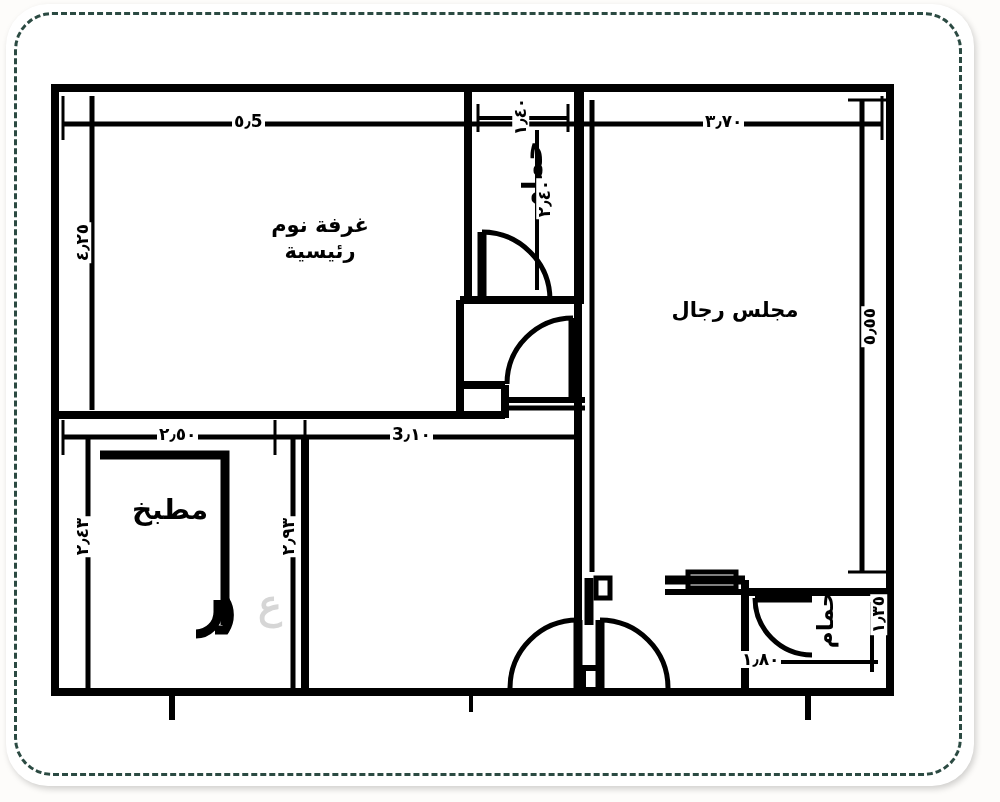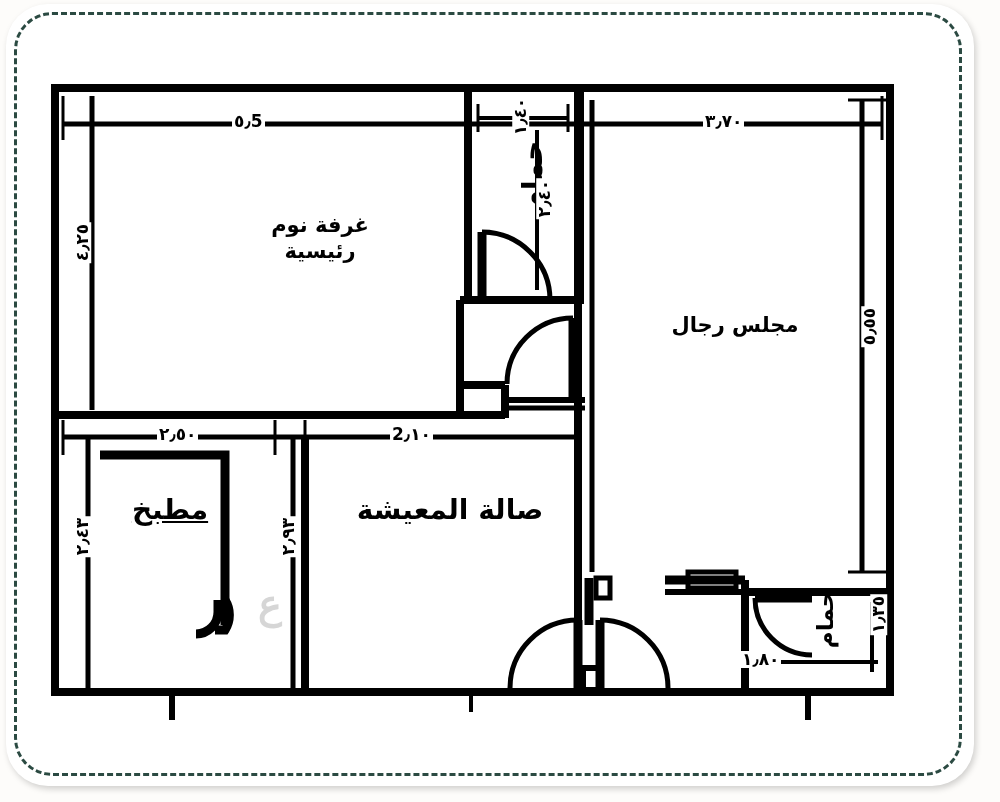--- a/index.html
+++ b/index.html
@@ -186,43 +186,42 @@
       <line x1="460" y1="384" x2="460" y2="416" stroke-width="8"></line>
 
     </g>
   </svg>
 
   <div class="room-label big" style="left:170px; top:212px; width:300px;">غرفة نوم
 رئيسية</div>
 
   <div class="room-label mid vert" style="left:452px; top:158px; width:160px; transform:rotate(-90deg);">حمام</div>
 
-  <div class="room-label big" style="left:605px; top:312px; width:260px;text-align:center;">مجلس رجال</div>
-
-  <div class="room-label mid" style="left:95px; top:492px; width:150px;text-decoration:underline;">مطبخ</div>
-
-  <div class="room-label mid" style="left:315px; top:492px; width:270px;">صالة المعيشة</div>
+  <div class="room-label big" style="left:605px; top:297px; width:260px;text-align:center;">مجلس رجال</div>
+
+  <div class="room-label mid" style="left:95px; top:492px; width:150px;">مطبخ</div>
+
 
   <div class="room-label small vert" style="left:760px; top:605px; width:130px; transform:rotate(-90deg);">حمام</div>
 
   <div class="dim-label" style="left:232px; top:113px;">٥٫5</div>
 
   <div class="dim-label vert" style="left:500px; top:108px; transform:rotate(-90deg);">١٫٤٠</div>
 
   <div class="dim-label" style="left:703px; top:113px;">٣٫٧٠</div>
 
   <div class="dim-label vert" style="left:62px; top:234px; transform:rotate(-90deg);">٤٫٢٥</div>
 
   <div class="dim-label vert" style="left:524px; top:190px; transform:rotate(-90deg);">٢٫٤٠</div>
 
   <div class="dim-label vert" style="left:849px; top:318px; transform:rotate(-90deg);">٥٫٥٥</div>
 
   <div class="dim-label" style="left:133px; top:426px;margin-left:24px;">٢٫٥٠</div>
 
-  <div class="dim-label" style="left:390px; top:426px;">2٫١٠</div>
+  <div class="dim-label" style="left:390px; top:426px;">3٫١٠</div>
 
   <div class="dim-label vert" style="left:62px; top:528px; transform:rotate(-90deg);">٢٫٤٣</div>
 
   <div class="dim-label vert" style="left:268px; top:528px; transform:rotate(-90deg);">٢٫٩٣</div>
 
   <div class="dim-label" style="left:740px; top:651px;">١٫٨٠</div>
 
   <div class="dim-label vert" style="left:858px; top:606px; transform:rotate(-90deg);">١٫٣٥</div>
 
   <div class="wm" style="left:258px; top:580px;">ع</div>

